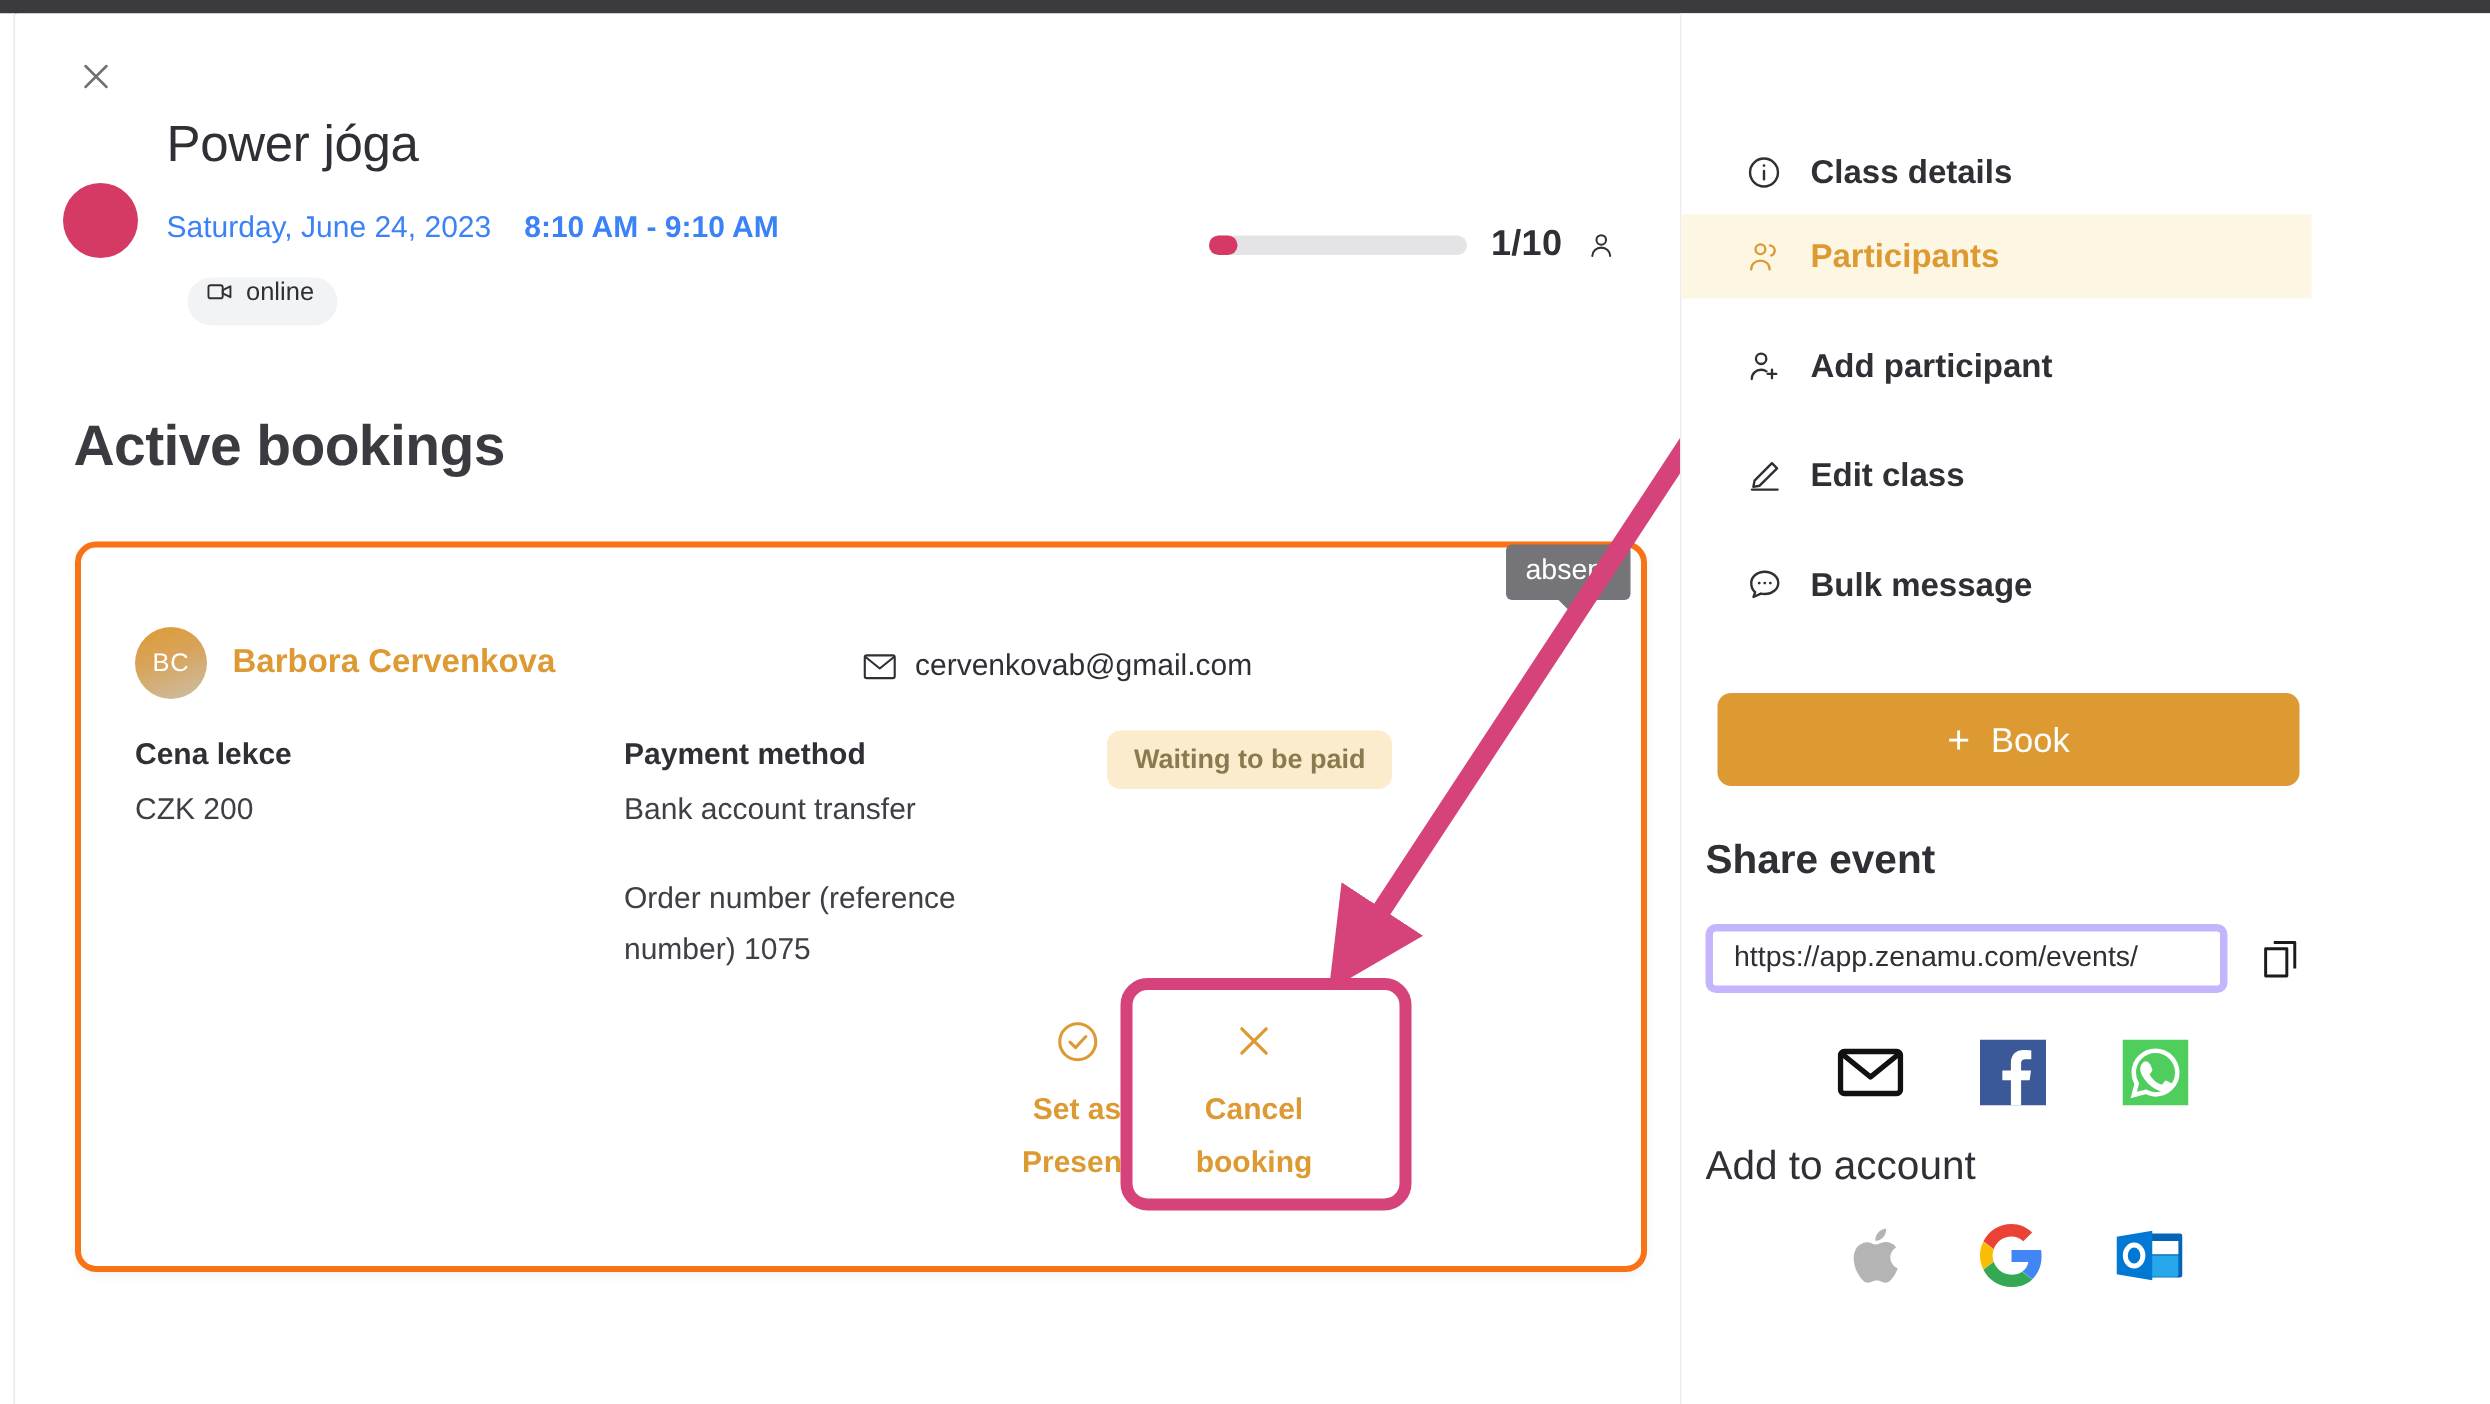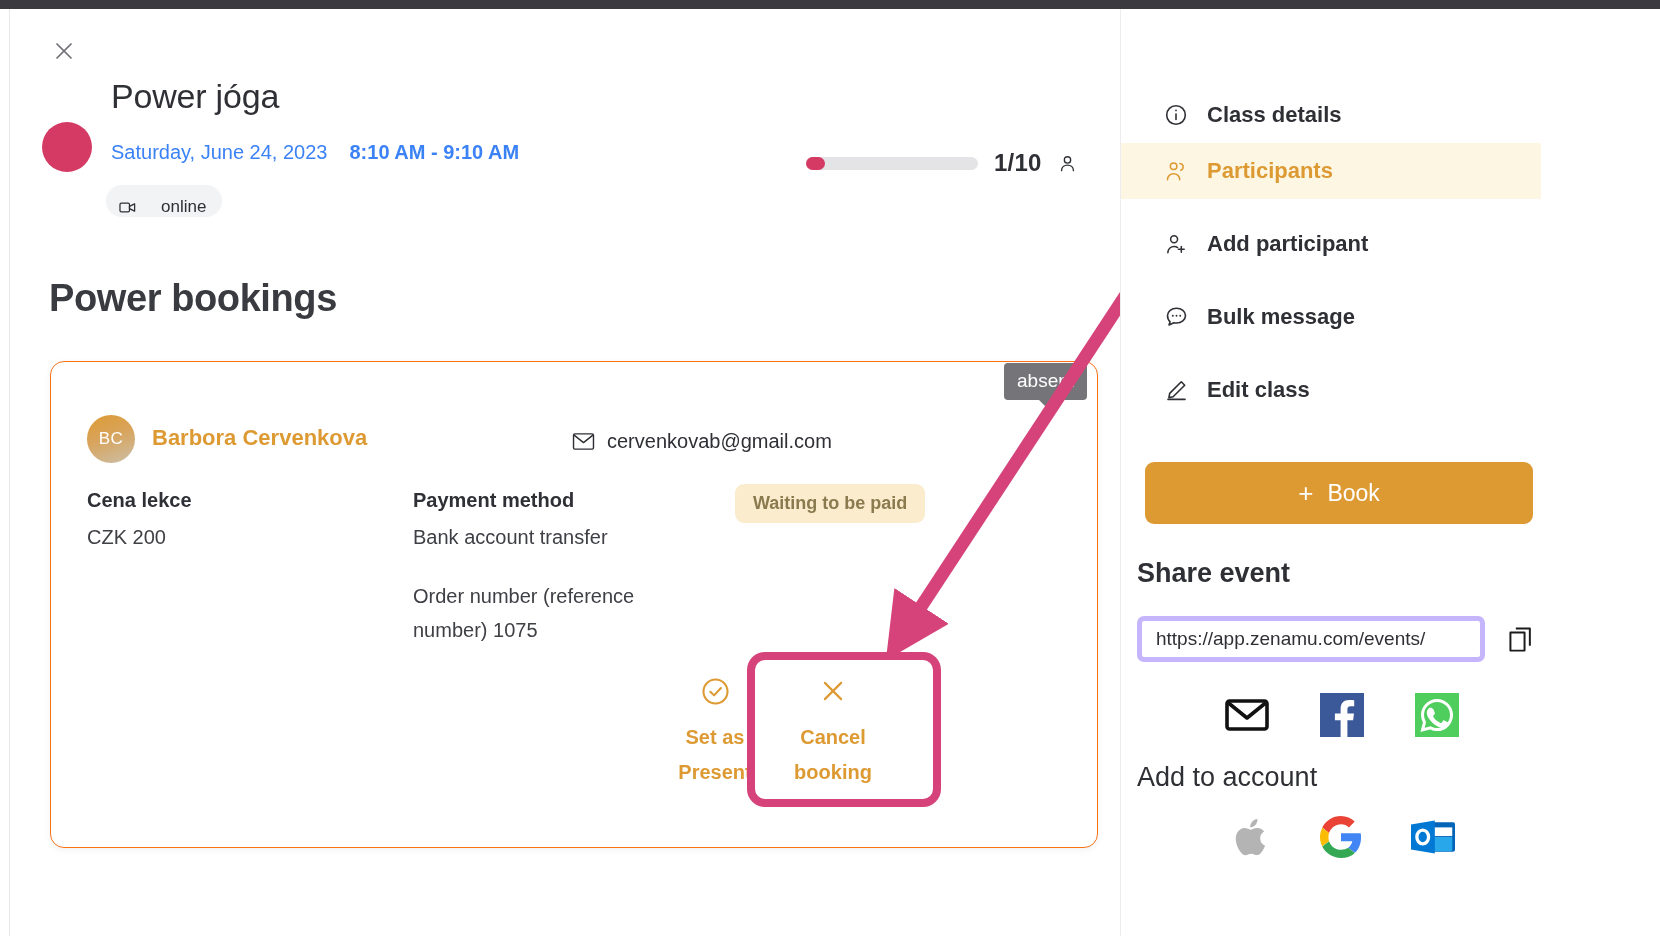--- a/index.html
+++ b/index.html
@@ -67,23 +67,23 @@
     display: flex; align-items: baseline;
     gap: 22px;
     font-size: 20px;
     color: #3b82f6;
   }
   .datetime-row .date { font-weight: 400; }
   .datetime-row .time { font-weight: 700; }
 
   .online-tag {
     position: absolute;
-    top: 176px; left: 95px;
+    top: 176px; left: 114px;
     height: 32px;
-    display: inline-flex; align-items: flex-end; gap: 24px;
+    display: inline-flex; align-items: flex-start; gap: 8px;
     padding: 0 16px 0 12px;
     border-radius: 16px;
     background: #f2f3f5;
     font-size: 17px;
     color: #2f3035;
   }
   .online-tag svg { display:block; }
 
   
   .capacity {
@@ -118,21 +118,21 @@
     color: #3a3b40;
     letter-spacing: -0.4px;
   }
 
   
   .card {
     position: absolute;
     top: 352px; left: 39px;
     width: 1048px; height: 487px;
     background: #ffffff;
-    border: 1px solid #f97316;
+    border: 4px solid #f97316;
     border-radius: 14px;
     box-shadow: 0 2px 7px rgba(0,0,0,0.055);
   }
 
   .avatar {
     position: absolute; top: 53px; left: 36px;
     width: 48px; height: 48px; border-radius: 50%;
     background: linear-gradient(160deg, #dd9a33 0%, #d8a45c 45%, #cbbfa8 100%);
     display: flex; align-items: center; justify-content: center;
     color: #ffffff; font-size: 17px; font-weight: 400;
@@ -351,21 +351,21 @@
       </div>
       <span class="capnum">1/10</span>
       <span class="capicon">
         <svg width="19" height="21" viewBox="0 0 24 24" fill="none" stroke="currentColor" stroke-width="1.7" stroke-linecap="round" stroke-linejoin="round">
           <circle cx="12" cy="7.5" r="4"></circle>
           <path d="M4.5 21c0-4.2 3.4-7 7.5-7s7.5 2.8 7.5 7"></path>
         </svg>
       </span>
     </div>
 
-    <div class="section-heading">Power bookings</div>
+    <div class="section-heading">Active bookings</div>
 
     <div class="card">
 
       <div class="avatar">BC</div>
       <div class="pname">Barbora Cervenkova</div>
 
       <div class="pemail">
         <svg width="23" height="19" viewBox="0 0 24 20" fill="none" stroke="#2f3035" stroke-width="1.5" stroke-linejoin="round">
           <rect x="1.5" y="2" width="21" height="16" rx="1.4"></rect>
           <path d="M1.8 3 L12 11.2 L22.2 3"></path>
@@ -462,37 +462,37 @@
               <line x1="18" y1="14.5" x2="18" y2="20.5"></line>
                 <line x1="15" y1="17.5" x2="21" y2="17.5"></line>
             </svg>
           </span>
           <span class="mi-label">Add participant</span>
         </div>
 
         <div class="menu-item gap">
           <span class="mi-icon">
             <svg width="25" height="24" viewBox="0 0 24 24" fill="none" stroke="currentColor" stroke-width="1.6" stroke-linecap="round" stroke-linejoin="round">
+              <path d="M16.8 3.8 L20.2 7.2 L8.6 18.8 L4.4 19.6 L5.2 15.4 Z"></path>
+              <line x1="3.5" y1="21.4" x2="20.5" y2="21.4"></line>
+            </svg>
+          </span>
+          <span class="mi-label">Edit class</span>
+        </div>
+
+        <div class="menu-item gap">
+          <span class="mi-icon">
+            <svg width="25" height="24" viewBox="0 0 24 24" fill="none" stroke="currentColor" stroke-width="1.6" stroke-linecap="round" stroke-linejoin="round">
               <path d="M12 3.2c5 0 9 3.3 9 7.4 0 4.1-4 7.4-9 7.4-.9 0-1.8-.1-2.6-.3L4.5 20l1.1-3.2C4 15.4 3 13.3 3 10.6c0-4.1 4-7.4 9-7.4z"></path>
               <circle cx="8.3" cy="10.7" r="0.95" fill="currentColor" stroke="none"></circle>
               <circle cx="12" cy="10.7" r="0.95" fill="currentColor" stroke="none"></circle>
               <circle cx="15.7" cy="10.7" r="0.95" fill="currentColor" stroke="none"></circle>
             </svg>
           </span>
           <span class="mi-label">Bulk message</span>
-        </div>
-
-        <div class="menu-item gap">
-          <span class="mi-icon">
-            <svg width="25" height="24" viewBox="0 0 24 24" fill="none" stroke="currentColor" stroke-width="1.6" stroke-linecap="round" stroke-linejoin="round">
-              <path d="M16.8 3.8 L20.2 7.2 L8.6 18.8 L4.4 19.6 L5.2 15.4 Z"></path>
-              <line x1="3.5" y1="21.4" x2="20.5" y2="21.4"></line>
-            </svg>
-          </span>
-          <span class="mi-label">Edit class</span>
         </div>
 
       </div>
 
       <button class="book-btn">
         <span class="plus">+</span>
         <span>Book</span>
       </button>
 
       <div class="share-title">Share event</div>

